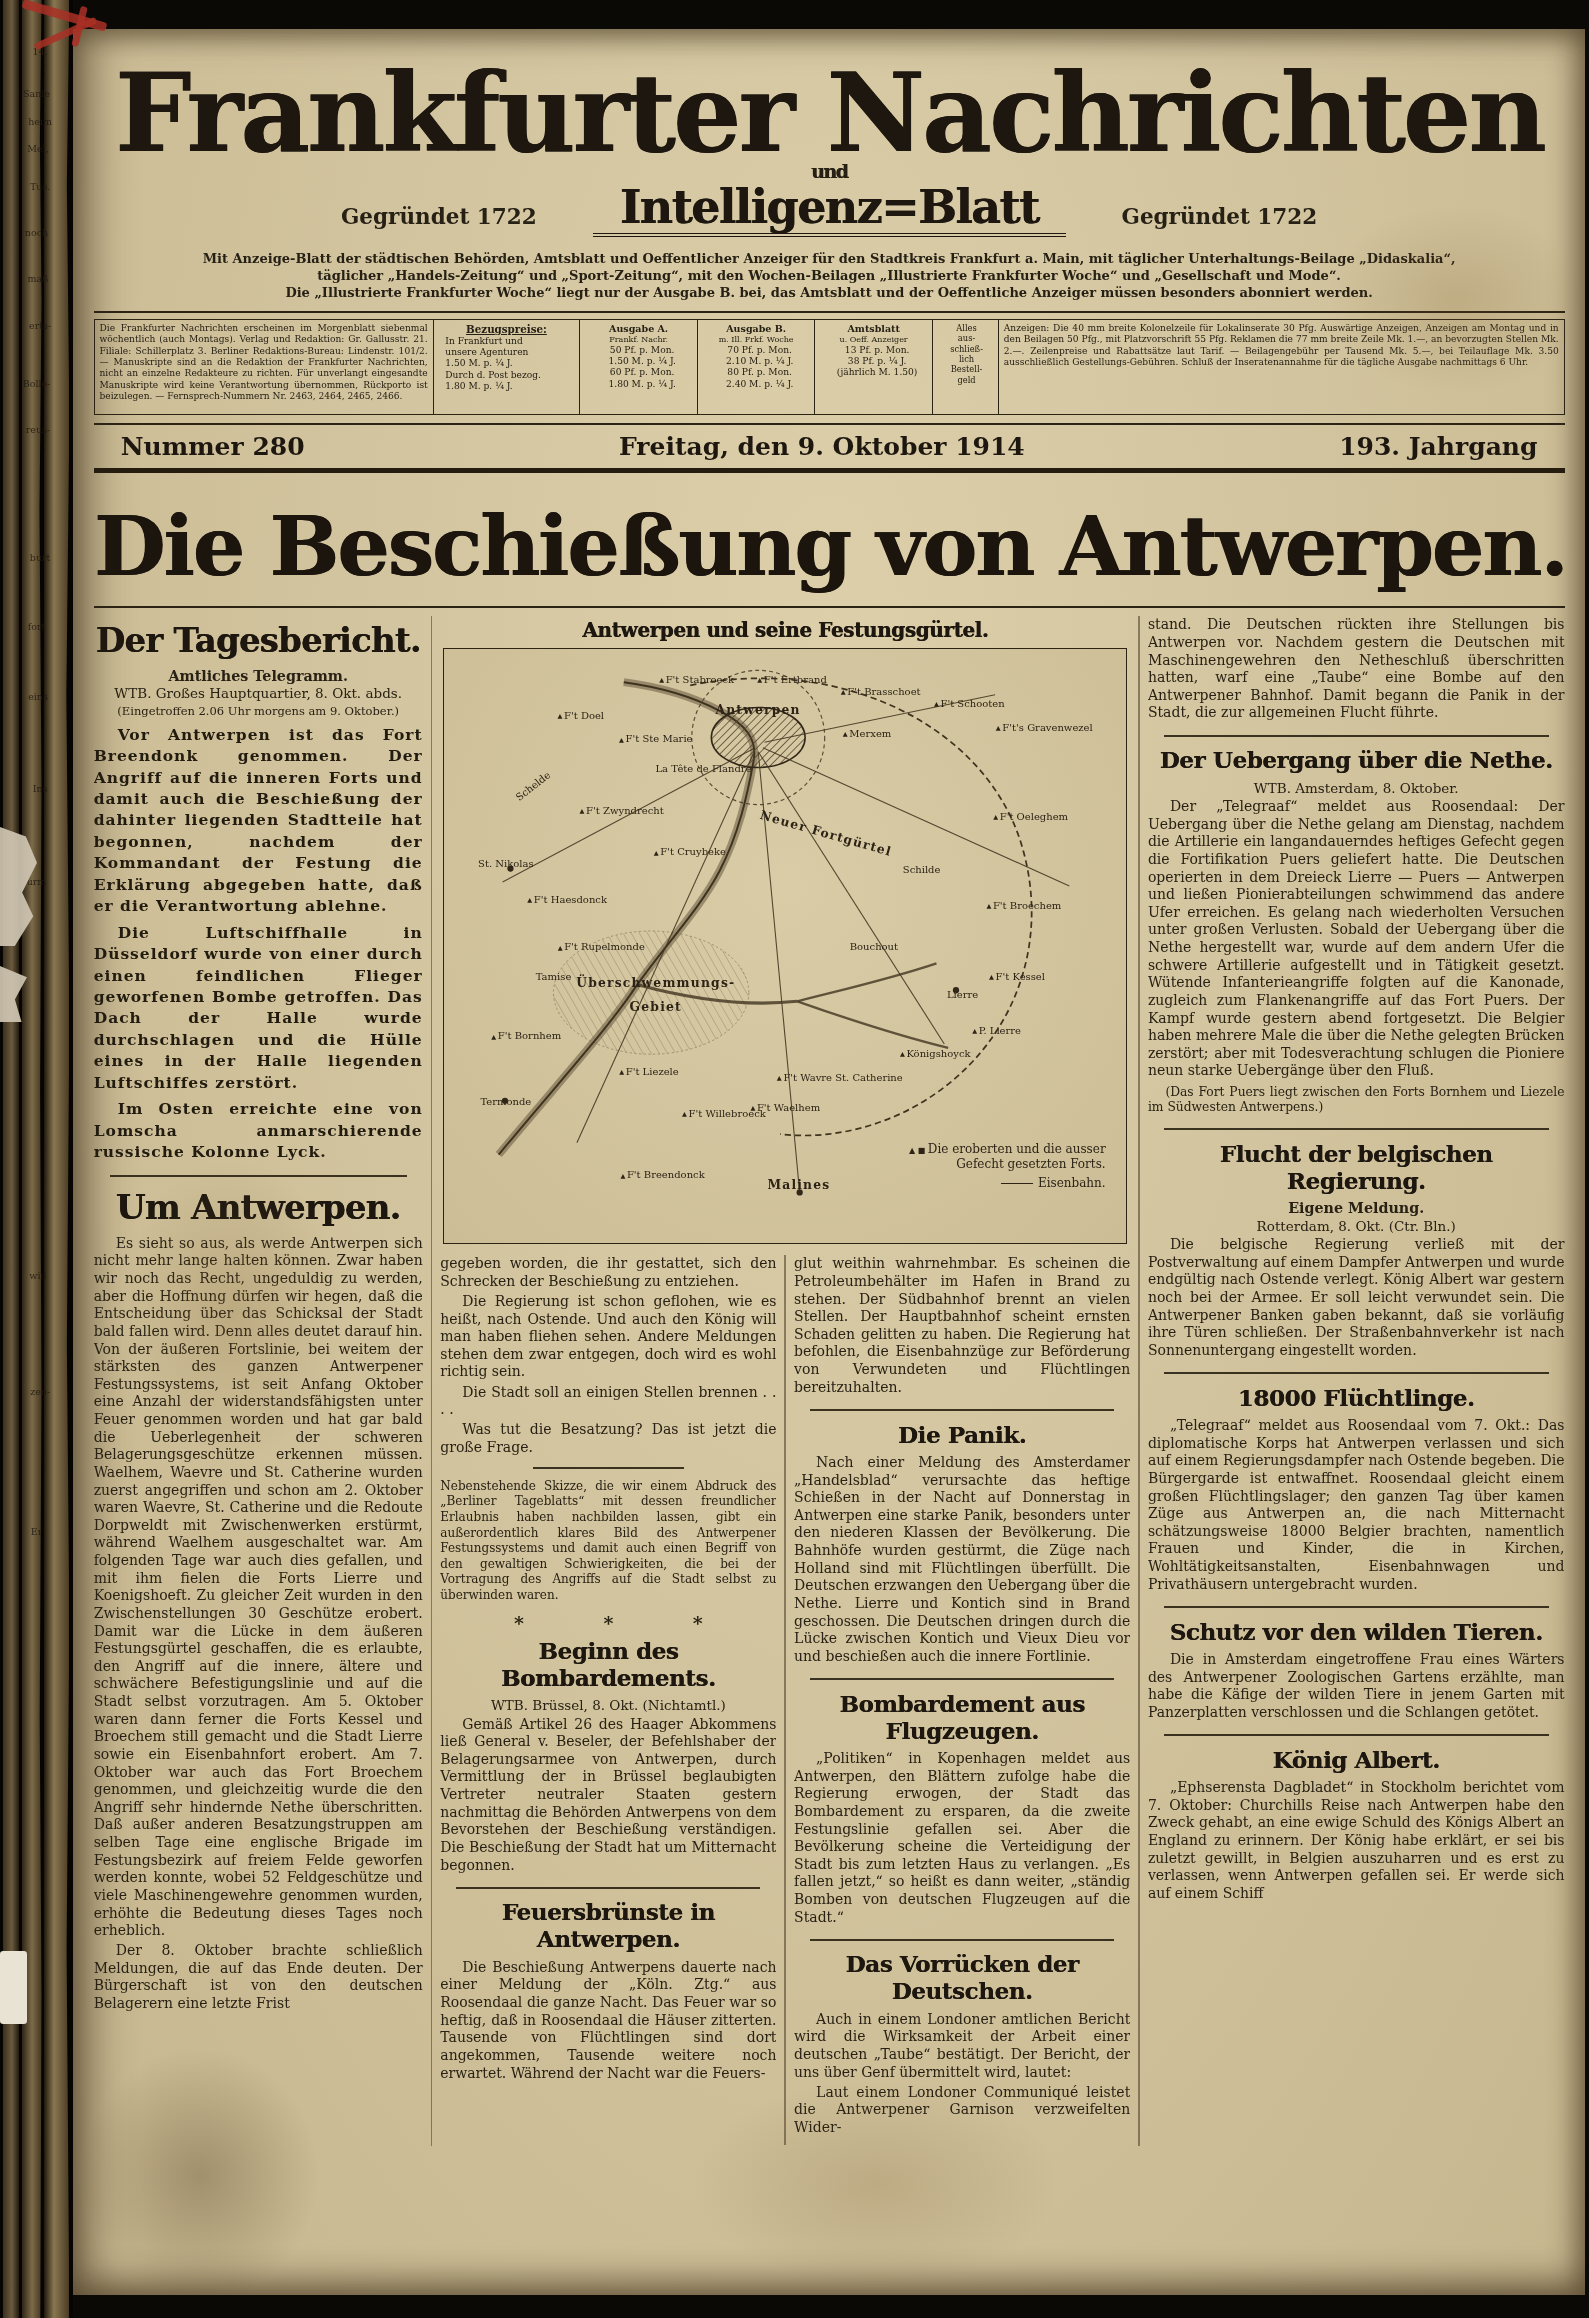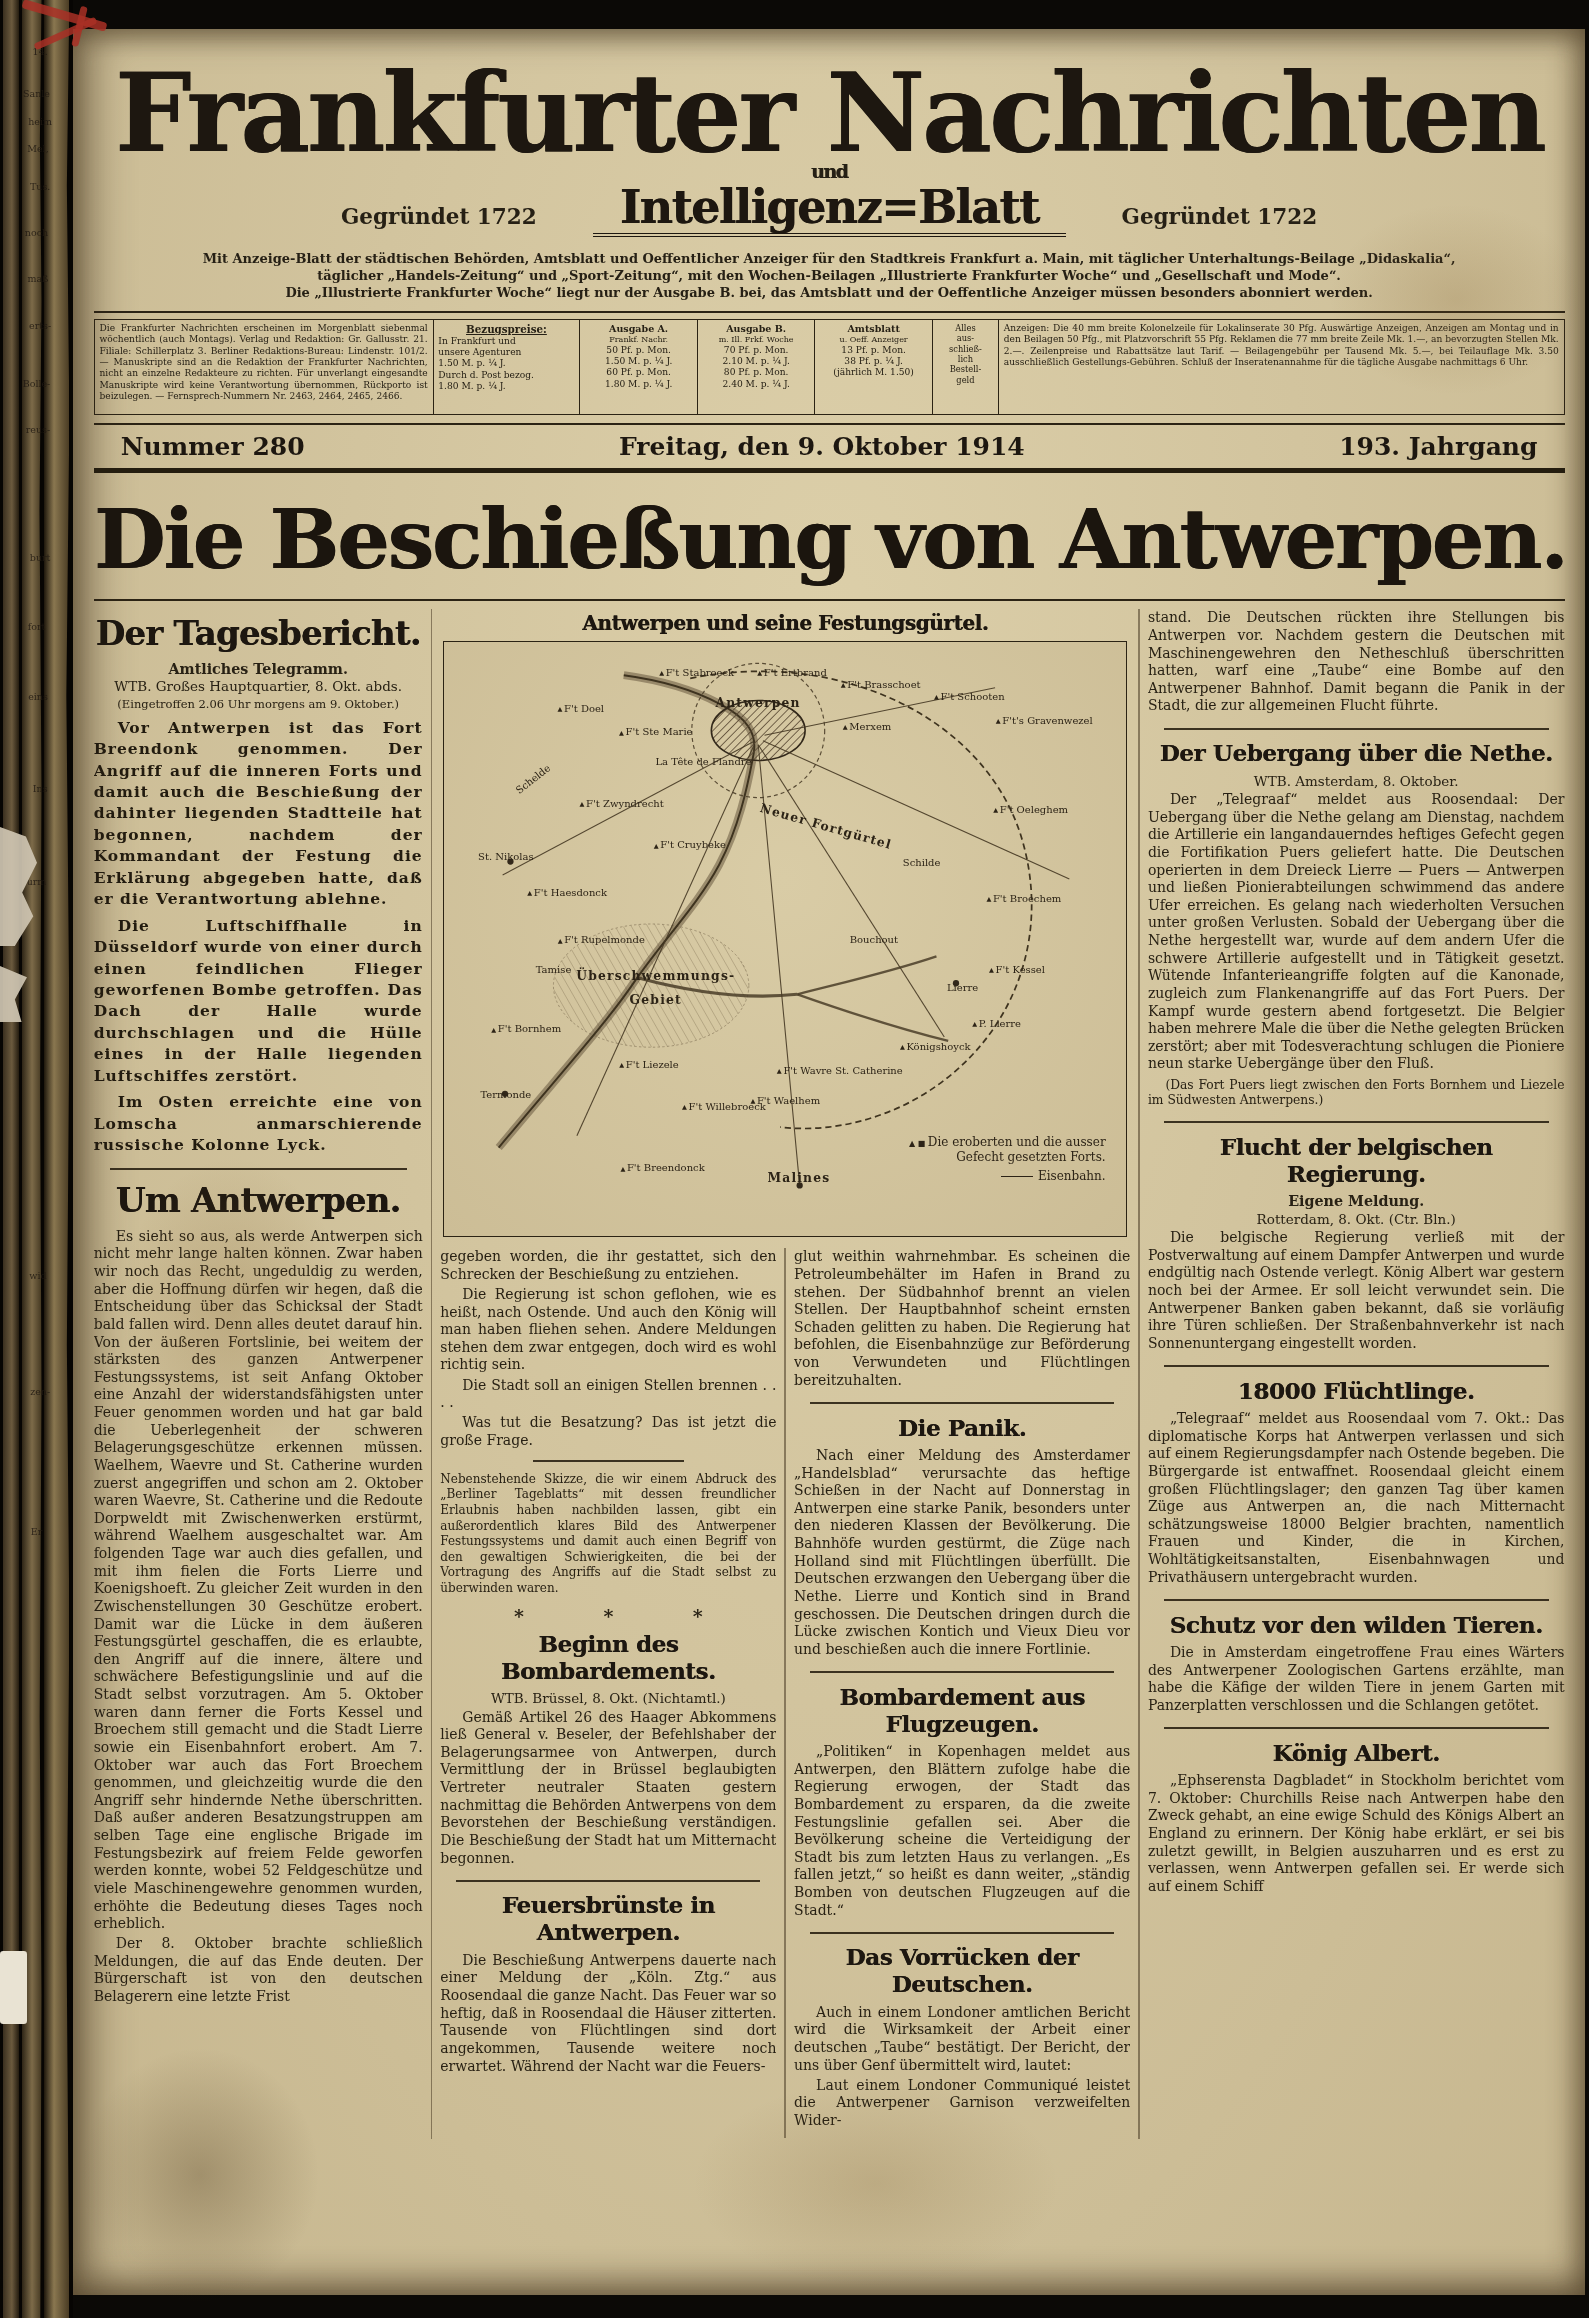--- a/index.html
+++ b/index.html
@@ -55,27 +55,27 @@
   .ib-cell{padding:3.2px 4.8px;border-left:1.2px solid #2b2314;overflow:hidden;box-sizing:border-box;}
   .ib-cell:first-child{border-left:none;}
   .ib-pub{flex:0 0 23%;text-align:justify;}
   .ib-bezug{flex:0 0 10%;}
   .ib-price{flex:0 0 8%;text-align:center;}
   .ib-alles{flex:0 0 4.5%;text-align:center;font-size:8.3px;}
   .ib-anz{flex:1;text-align:justify;}
   .ib-title{font-weight:bold;text-align:center;text-decoration:underline;font-size:10.3px;}
   .ib-title2{font-weight:bold;text-align:center;font-size:9.5px;}
   .ib-sub{text-align:center;font-size:8px;}
-  .pre{white-space:pre-line;}
+  .pre{white-space:pre-line;padding-left:7px;}
   
   .datebar{display:flex;justify-content:space-between;align-items:center;
     border-top:2.4px solid #2b2314;border-bottom:5.6px solid #241d0f;
     padding:7.2px 27px;margin-top:8px;font-size:25px;font-weight:bold;color:#1d1710;}
   
-  .headline{font-size:83px;text-align:center;white-space:nowrap;margin:17px 0 11px;color:#1b150e;letter-spacing:-2.4px;}
+  .headline{font-size:83px;text-align:center;white-space:nowrap;margin:24px 0 11px;color:#1b150e;letter-spacing:-2.4px;}
   .rule-under-headline{margin-bottom:8px;}
   
   .columns{display:flex;height:1530px;overflow:hidden;margin-top:3.2px;}
   .vdiv{width:1.6px;background:#493b25;opacity:.55;margin:0 8px;flex:0 0 auto;}
   .col{overflow:hidden;height:100%;}
   .col1{flex:0 0 329px;}
   .colmid{flex:0 0 690px;overflow:hidden;}
   .col4{flex:1;}
   
   .blk{color:#28211426;color:#282114;}

